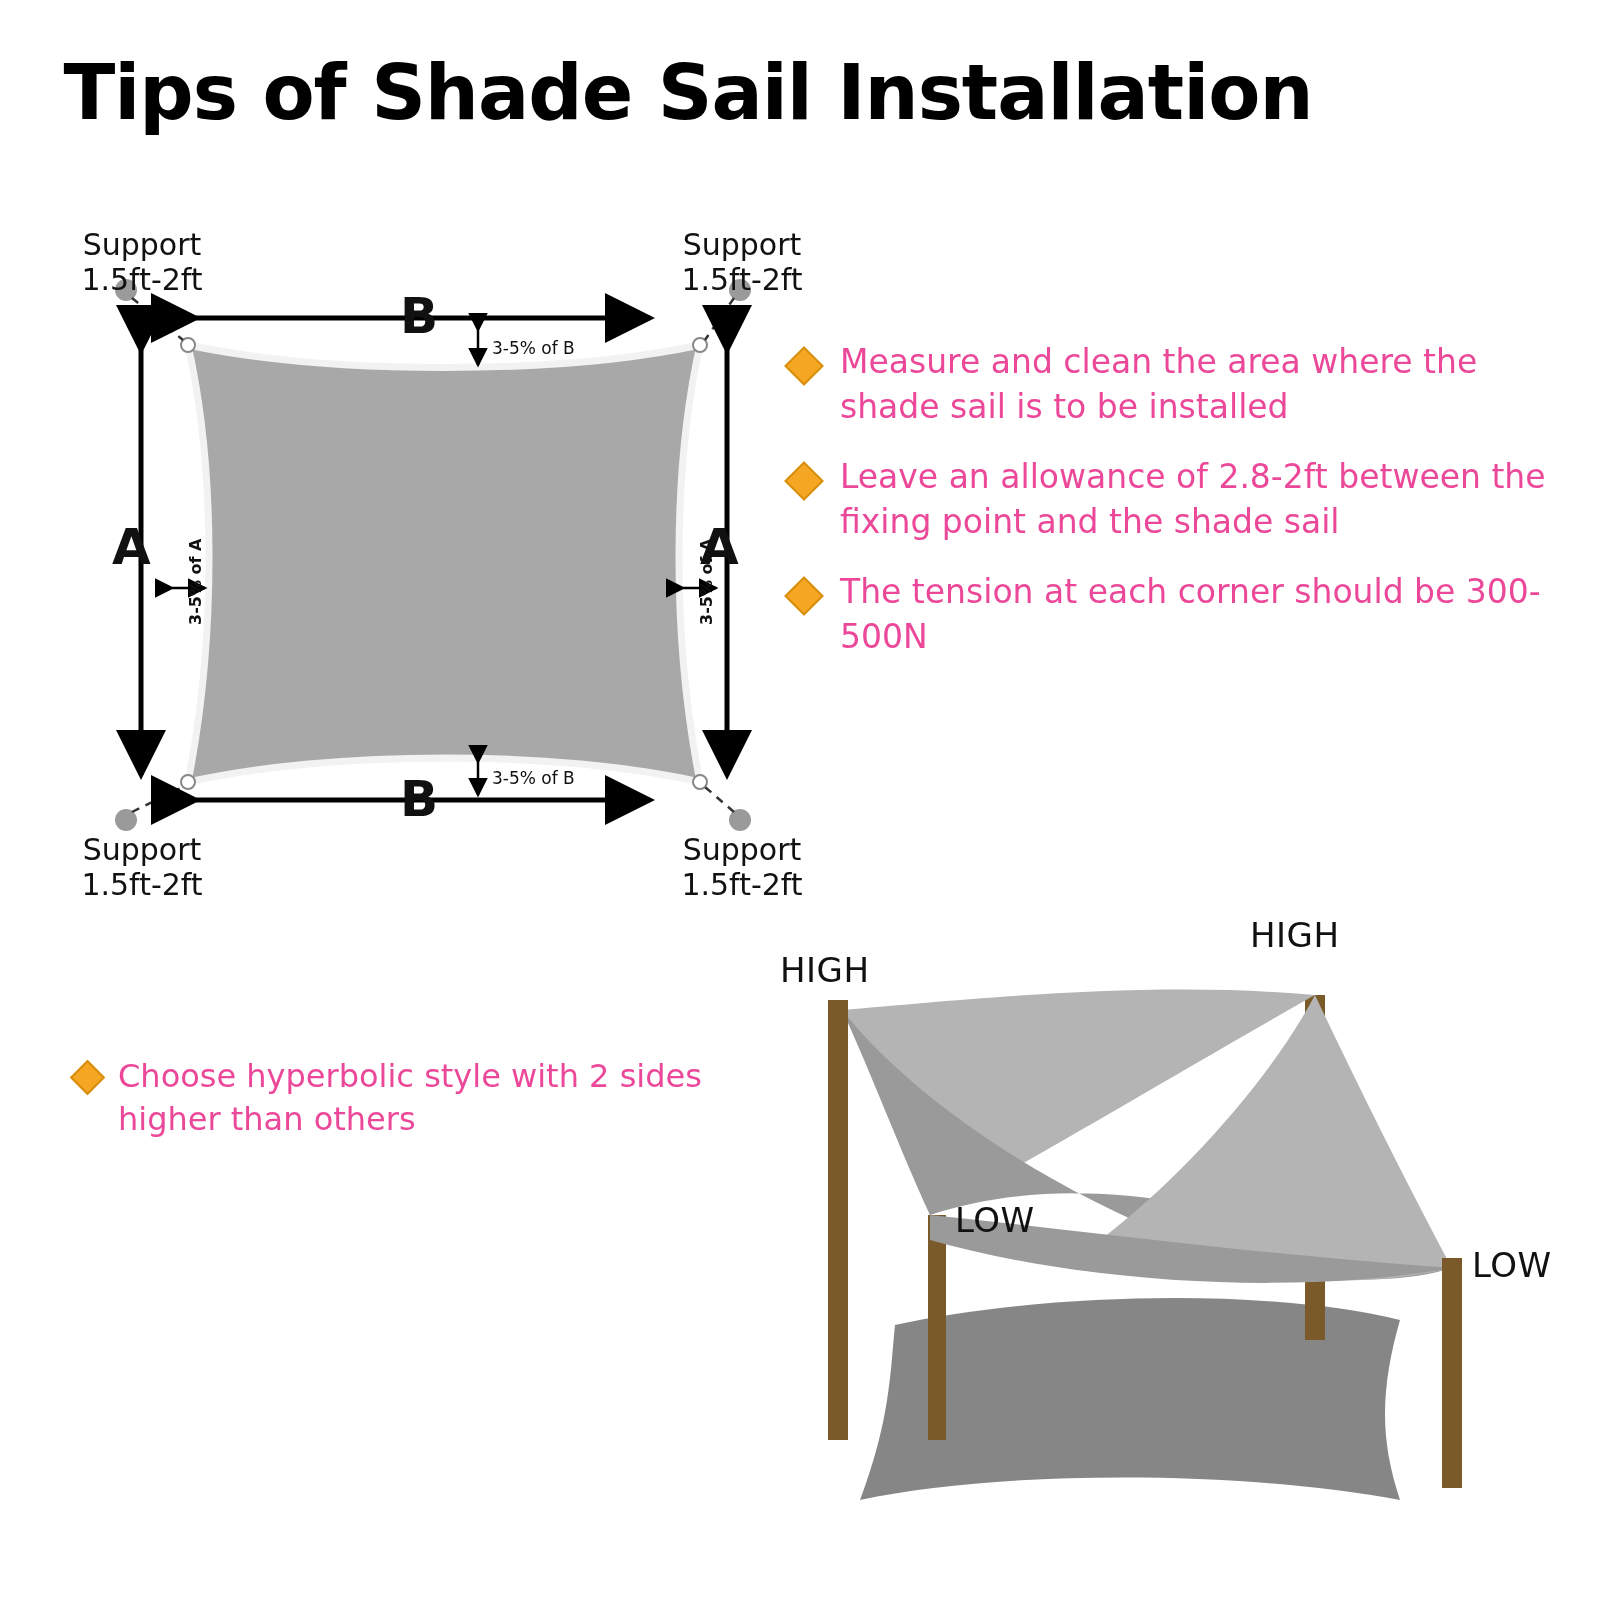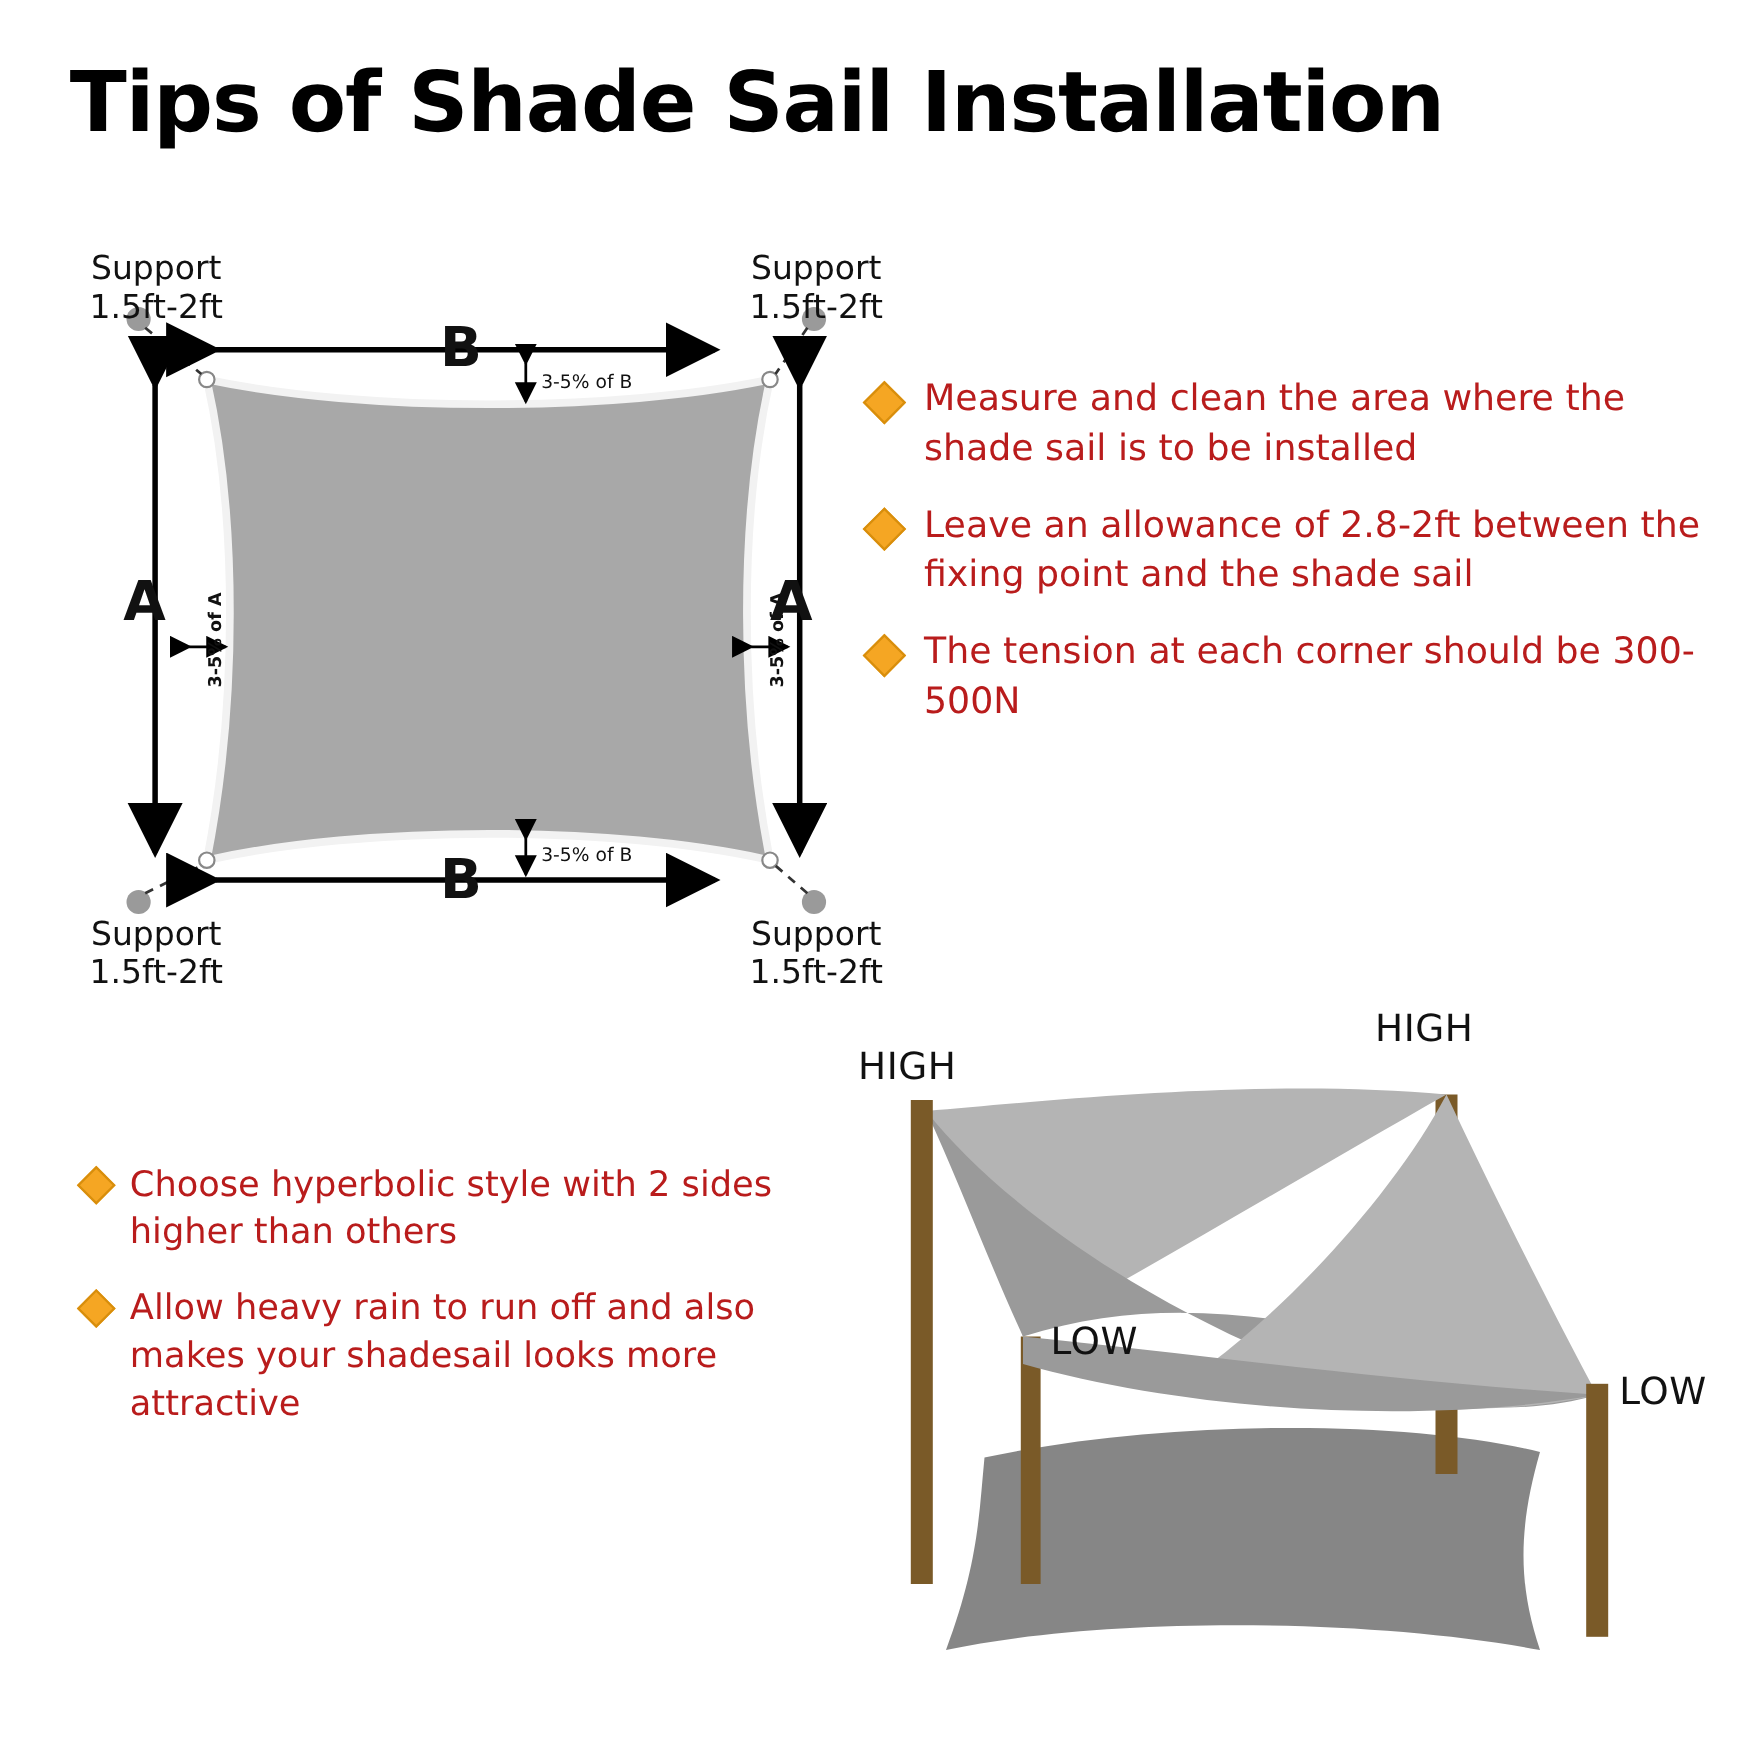--- a/index.html
+++ b/index.html
@@ -59,21 +59,21 @@
     background: #f5a623;
     border: 2px solid #d88e0c;
     transform: rotate(45deg);
     margin-top: 12px;
     margin-right: 22px;
   }
   .bullet-text {
     font-family: "DejaVu Sans", sans-serif;
     font-size: 33px;
     line-height: 1.35;
-    color: #b91c1c;
+    color: #ec4899;
   }
   #bullets-bottom .bullet-text {
     font-size: 32px;
   }
   #bullets-bottom .diamond {
     width: 21px;
     height: 21px;
     margin-right: 18px;
     margin-top: 10px;
   }
@@ -183,24 +183,20 @@
     <span class="diamond"></span>
     <span class="bullet-text">The tension at each corner should be 300-500N</span>
   </div>
 </div>
 
 <div class="bullets" id="bullets-bottom">
   <div class="bullet-row">
     <span class="diamond"></span>
     <span class="bullet-text">Choose hyperbolic style with 2 sides higher than others</span>
   </div>
-  <div class="bullet-row">
-    <span class="diamond"></span>
-    <span class="bullet-text">Allow heavy rain to run off and also makes your shadesail looks more attractive</span>
-  </div>
 </div>
 
 <svg class="svg-layer" viewBox="0 0 1600 1600" xmlns="http://www.w3.org/2000/svg">
 
   <path d="M 895,1325 C 1060,1290 1280,1290 1400,1320 C 1380,1390 1380,1440 1400,1500 C 1240,1470 1000,1470 860,1500 C 890,1420 890,1375 895,1325 Z" fill="#7f7f7f" opacity="0.95"></path>
 
   <rect x="928" y="1215" width="18" height="225" fill="#7a5a28"></rect>
   <rect x="1305" y="995" width="20" height="345" fill="#7a5a28"></rect>
 
   <path d="M 842,1010 C 960,1000 1150,980 1315,995 C 1200,1060 1050,1150 930,1215 C 905,1140 875,1070 842,1010 Z" fill="#b4b4b4"></path>

